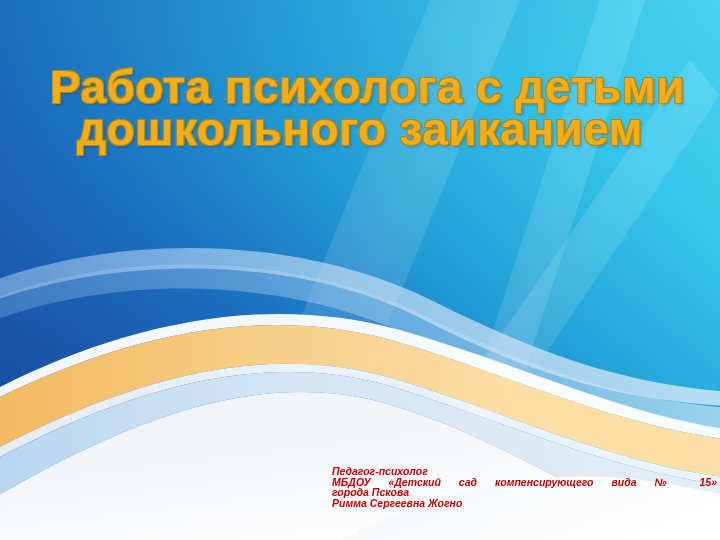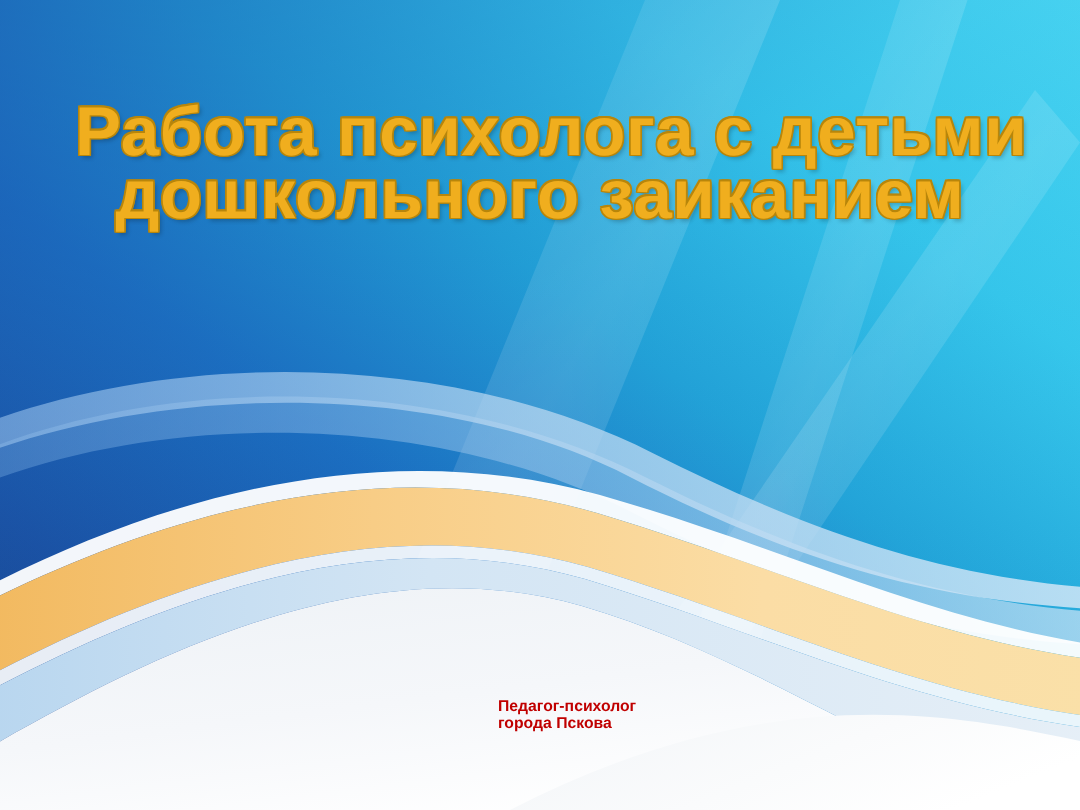--- a/index.html
+++ b/index.html
@@ -67,20 +67,21 @@
   }
 
   .credit-line {
     font-family: "Liberation Sans", sans-serif;
     font-weight: bold;
     font-size: 10.5px;
     line-height: 11.6px;
     color: #c00000;
     margin: 0;
     white-space: nowrap;
+    font-style: italic;
   }
 
   .credit-line.justified {
     text-align: justify;
     text-align-last: justify;
     white-space: normal;
   }
 
   .credit-line.cont {
     margin-top: -1px;
@@ -186,16 +187,18 @@
              L 730,540 Z" fill="url(#whiteGrad2)"></path>
   </svg>
 
   <div class="title-block">
     <div class="title-line">Работа психолога с детьми</div>
     <div class="title-line">дошкольного заиканием</div>
   </div>
 
   <div class="credits-block">
     <p class="credit-line">Педагог-психолог</p>
+    <p class="credit-line justified cont">МБДОУ «Детский сад компенсирующего вида № 15»</p>
     <p class="credit-line cont">города Пскова</p>
+    <p class="credit-line cont">Римма Сергеевна Жогно</p>
   </div>
 
 </div>
 
 </body></html>

